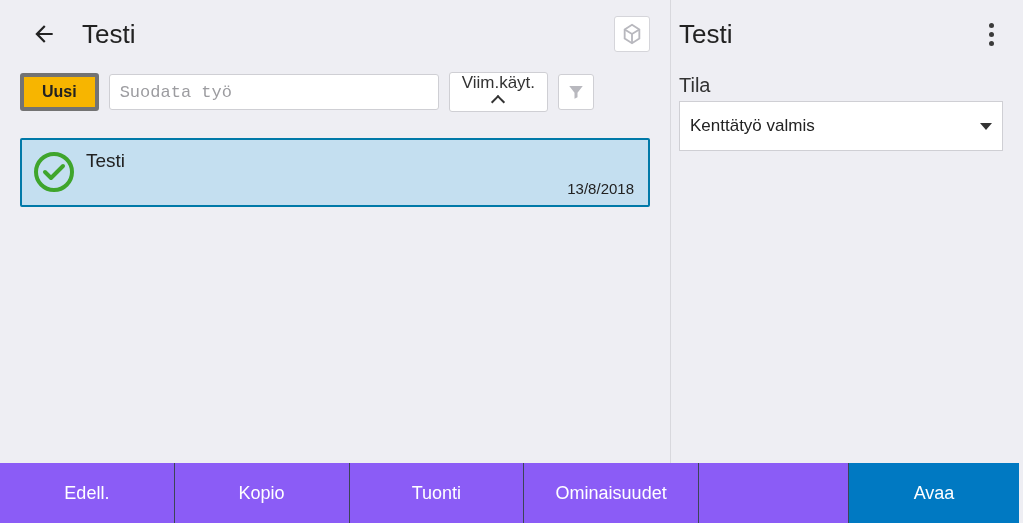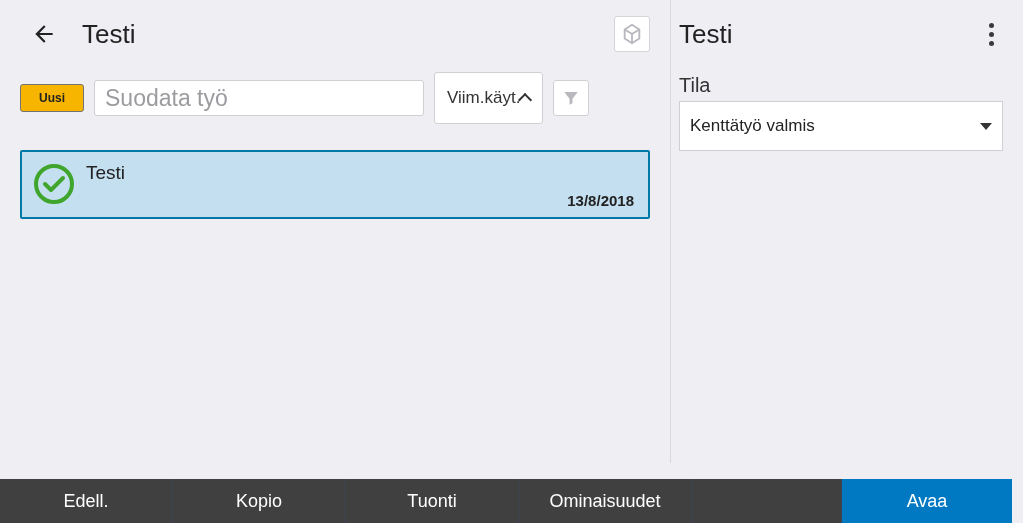--- a/index.html
+++ b/index.html
@@ -63,53 +63,55 @@
       cursor: pointer;
     }
     .toolbar-row {
       display: flex;
       align-items: center;
       gap: 10px;
       margin-top: 16px;
     }
     .new-btn {
       background: #f7b500;
-      border: 1px solid #737373;
-      color: #222;
-      font-size: 12px;
+      border: 4px solid #737373;
+      color: #222;
+      font-size: 16px;
       font-weight: 600;
       padding: 6px 18px;
       border-radius: 3px;
       cursor: pointer;
     }
     .filter-input {
       flex: 1;
       max-width: 330px;
       height: 36px;
       border: 1px solid #cfcfd4;
       border-radius: 3px;
       background: #fff;
       padding: 0 10px;
-      font-size: 23px;
+      font-size: 17px;
       color: #555;
+      font-family: Liberation Mono, monospace;
     }
     .filter-input::placeholder {
       color: #9c9ca0;
     }
     .sort-btn {
-      height: 52px;
+      height: 40px;
       border: 1px solid #cfcfd4;
       border-radius: 3px;
       background: #fff;
       display: flex;
       align-items: center;
       padding: 0 12px;
       cursor: pointer;
       font-size: 17px;
       color: #333;
+      flex-direction: column;
     }
     .filter-icon-btn {
       width: 36px;
       height: 36px;
       border: 1px solid #cfcfd4;
       border-radius: 3px;
       background: #fff;
       display: flex;
       align-items: center;
       justify-content: center;
@@ -139,21 +141,21 @@
       flex-direction: column;
     }
     .job-title {
       font-size: 19px;
       color: #222;
       font-weight: 400;
     }
     .job-date {
       text-align: right;
       font-size: 15px;
-      font-weight: 700;
+      font-weight: 400;
       color: #222;
       margin-top: 8px;
     }
     .right-header {
       display: flex;
       align-items: center;
       height: 44px;
     }
     .right-title {
       font-size: 26px;
@@ -206,23 +208,23 @@
       height: 10px;
       border-left: 2px solid #333;
       border-top: 2px solid #333;
       transform: rotate(45deg);
       margin-top: 4px;
     }
     .bottom-bar {
       position: absolute;
       bottom: 0;
       left: 0;
-      right: 11px;
-      height: 44px;
-      background: #404040;
+      right: 4px;
+      height: 60px;
+      background: #8b5cf6;
       display: flex;
     }
     .bottom-btn {
       flex: 1;
       display: flex;
       align-items: center;
       justify-content: center;
       color: #fff;
       font-size: 18px;
       cursor: pointer;

